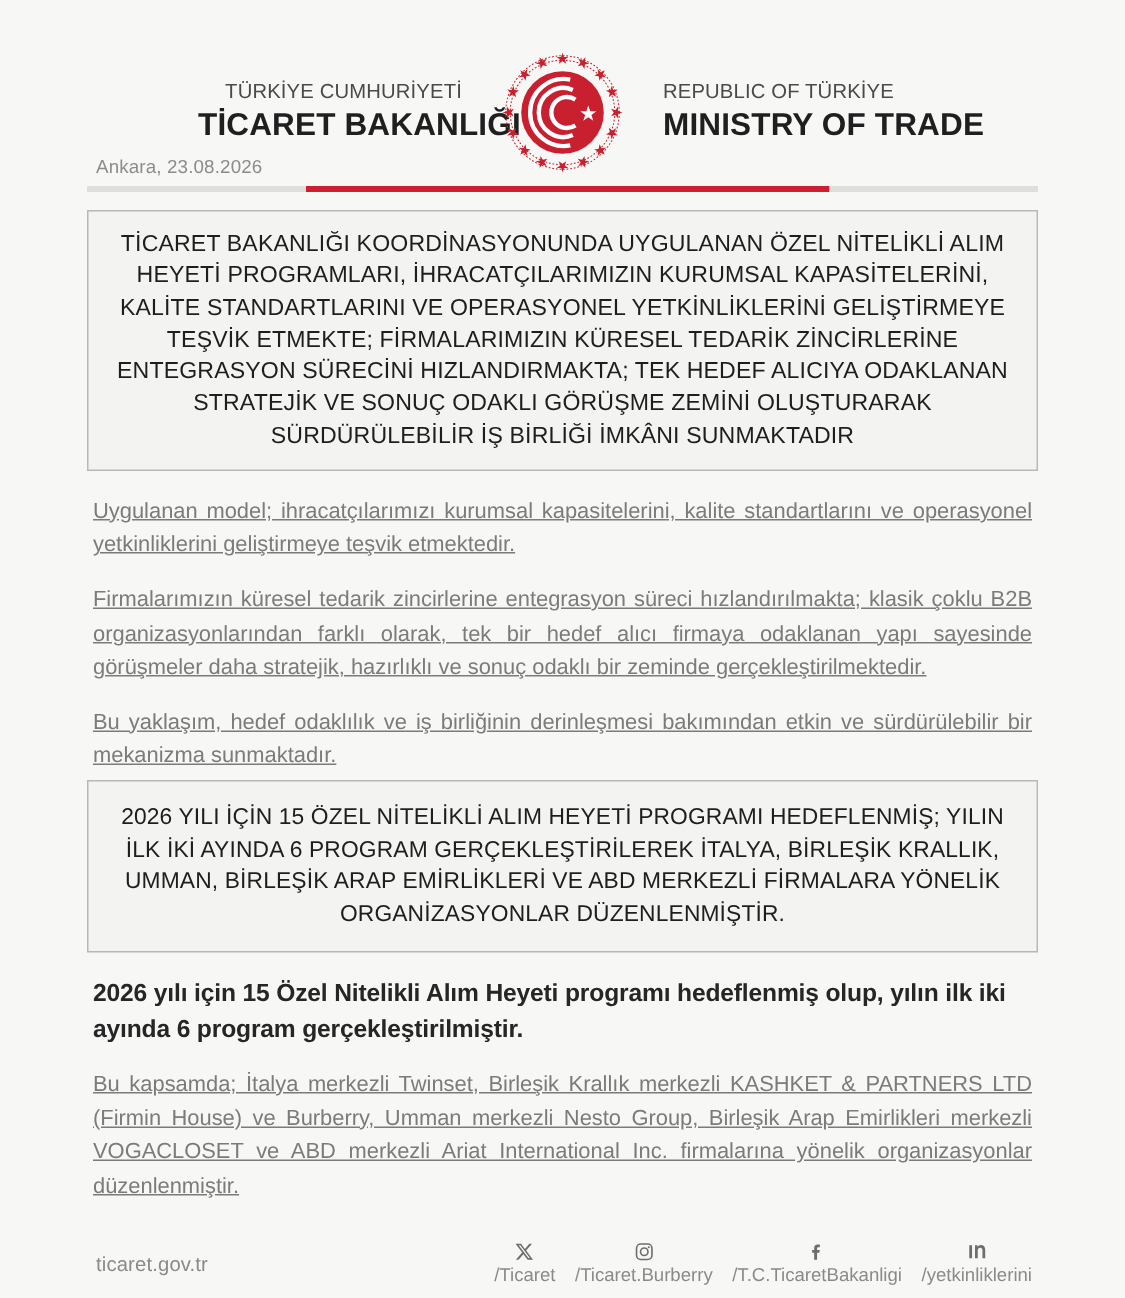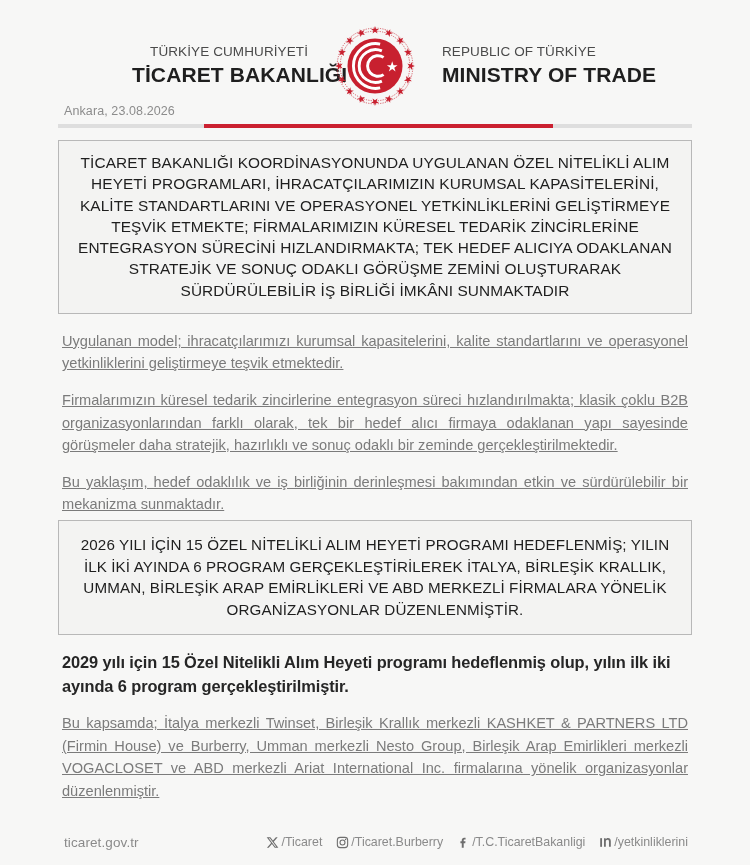--- a/index.html
+++ b/index.html
@@ -25,21 +25,21 @@
     display: flex;
     flex-direction: column;
     position: relative;
   }
 
   
   .header {
     height: 118px;
     position: relative;
     display: flex;
-    align-items: center;
+    align-items: flex-end;
     justify-content: center;
     padding-top: 13px;
   }
 
   .brand-block {
     display: flex;
     align-items: center;
     gap: 0px;
   }
 
@@ -169,20 +169,21 @@
     gap: 13px;
   }
 
   .social {
     display: flex;
     align-items: center;
     gap: 2px;
     font-size: 12.4px;
     color: #8a8a8a;
     white-space: nowrap;
+    flex-direction: column;
   }
 
   .social .glyph {
     display: inline-flex;
     align-items: center;
     justify-content: center;
     width: 14px;
     height: 14px;
     color: #6e6e6e;
   }
@@ -268,21 +269,21 @@
 
   <div class="body-wrap">
     <p class="body first">Uygulanan model; ihracatçılarımızı kurumsal kapasitelerini, kalite standartlarını ve operasyonel yetkinliklerini geliştirmeye teşvik etmektedir.</p>
     <p class="body">Firmalarımızın küresel tedarik zincirlerine entegrasyon süreci hızlandırılmakta; klasik çoklu B2B organizasyonlarından farklı olarak, tek bir hedef alıcı firmaya odaklanan yapı sayesinde görüşmeler daha stratejik, hazırlıklı ve sonuç odaklı bir zeminde gerçekleştirilmektedir.</p>
     <p class="body">Bu yaklaşım, hedef odaklılık ve iş birliğinin derinleşmesi bakımından etkin ve sürdürülebilir bir mekanizma sunmaktadır.</p>
   </div>
 
   <div class="callout callout-2">2026 YILI İÇİN 15 ÖZEL NİTELİKLİ ALIM HEYETİ PROGRAMI HEDEFLENMİŞ; YILIN İLK İKİ AYINDA 6 PROGRAM GERÇEKLEŞTİRİLEREK İTALYA, BİRLEŞİK KRALLIK, UMMAN, BİRLEŞİK ARAP EMİRLİKLERİ VE ABD MERKEZLİ FİRMALARA YÖNELİK ORGANİZASYONLAR DÜZENLENMİŞTİR.</div>
 
   <div class="body-wrap">
-    <p class="lead">2029 yılı için 15 Özel Nitelikli Alım Heyeti programı hedeflenmiş olup, yılın ilk iki ayında 6 program gerçekleştirilmiştir.</p>
+    <p class="lead">2026 yılı için 15 Özel Nitelikli Alım Heyeti programı hedeflenmiş olup, yılın ilk iki ayında 6 program gerçekleştirilmiştir.</p>
     <p class="body">Bu kapsamda; İtalya merkezli Twinset, Birleşik Krallık merkezli KASHKET &amp; PARTNERS LTD (Firmin House) ve Burberry, Umman merkezli Nesto Group, Birleşik Arap Emirlikleri merkezli VOGACLOSET ve ABD merkezli Ariat International Inc. firmalarına yönelik organizasyonlar düzenlenmiştir.</p>
   </div>
 
   <div class="spacer"></div>
 
   <div class="footer">
     <span class="site">ticaret.gov.tr</span>
 
     <div class="socials">
 

